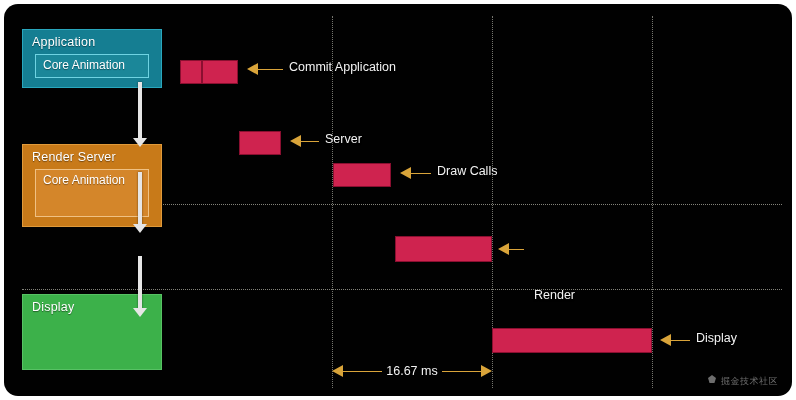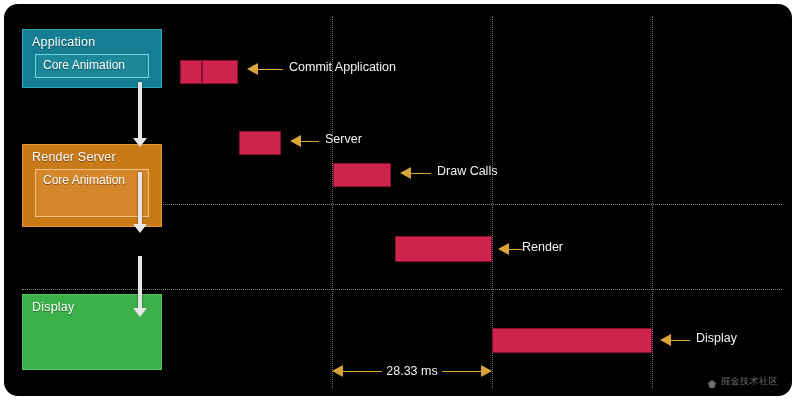--- a/index.html
+++ b/index.html
@@ -167,21 +167,21 @@
     background:#010101;padding:0 4px;font-size:12.5px;color:#f2f2f2;
   }
   
   #watermark{
     position:absolute;
     right:14px;bottom:8px;
     font-size:9px;
     color:#6d6d6d;
     letter-spacing:.5px;
     display:flex;
-    align-items:flex-end;
+    align-items:flex-start;
     gap:5px;
     white-space:nowrap;
   }
   #watermark .wm-mark{
     display:inline-block;
     width:8px;height:8px;
     background:#6d6d6d;
     clip-path:polygon(50% 0%,100% 38%,81% 100%,19% 100%,0% 38%);
   }
 </style>
@@ -250,35 +250,35 @@
 
     <div class="callout" style="left:396px;top:163px;">
       <div class="chead"></div>
       <div class="cline" style="width:21px;"></div>
       <div class="ctext" style="left:37px;">Draw Calls</div>
     </div>
 
     <div class="callout" style="left:494px;top:239px;">
       <div class="chead"></div>
       <div class="cline" style="width:16px;"></div>
-      <div class="ctext" style="left:24px;">Render</div>
+      <div class="ctext" style="left:36px;margin-top:48px;">Render</div>
     </div>
 
     <div class="callout" style="left:656px;top:330px;">
       <div class="chead"></div>
       <div class="cline" style="width:20px;"></div>
       <div class="ctext" style="left:36px;">Display</div>
     </div>
 
     <div id="measure">
       <div class="mh-left"></div>
       <div class="mline"></div>
       <div class="mh-right"></div>
       <div class="mtextwrap">
-        <span>28.33 ms</span>
+        <span>16.67 ms</span>
       </div>
     </div>
 
     <div id="watermark">
       <span class="wm-mark"></span>
       <span>掘金技术社区</span>
     </div>
 
   </div>
 </div>

